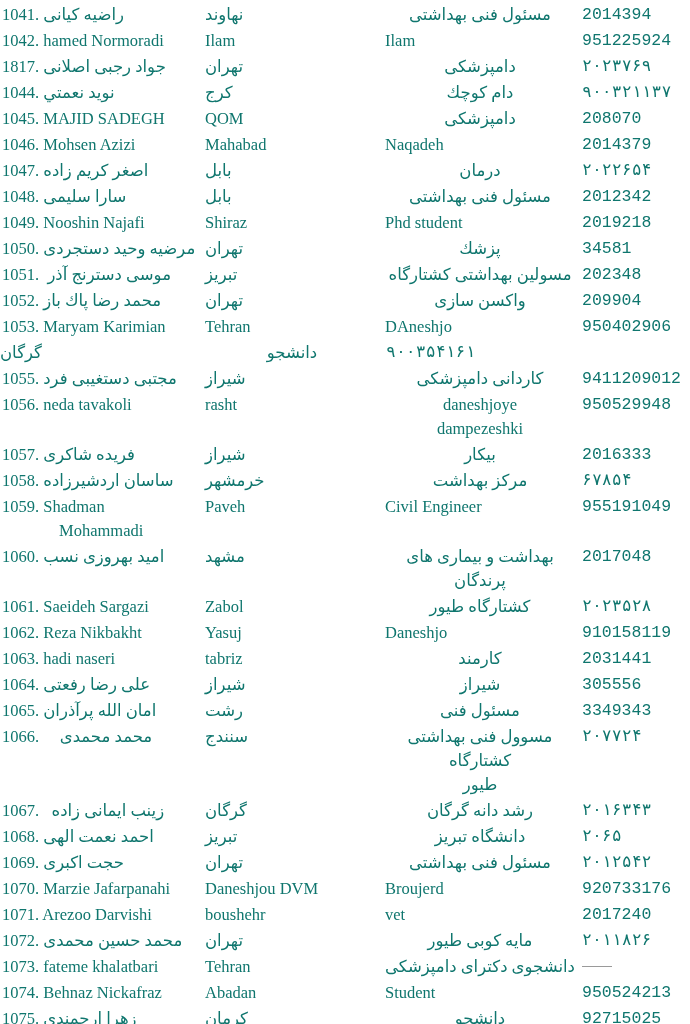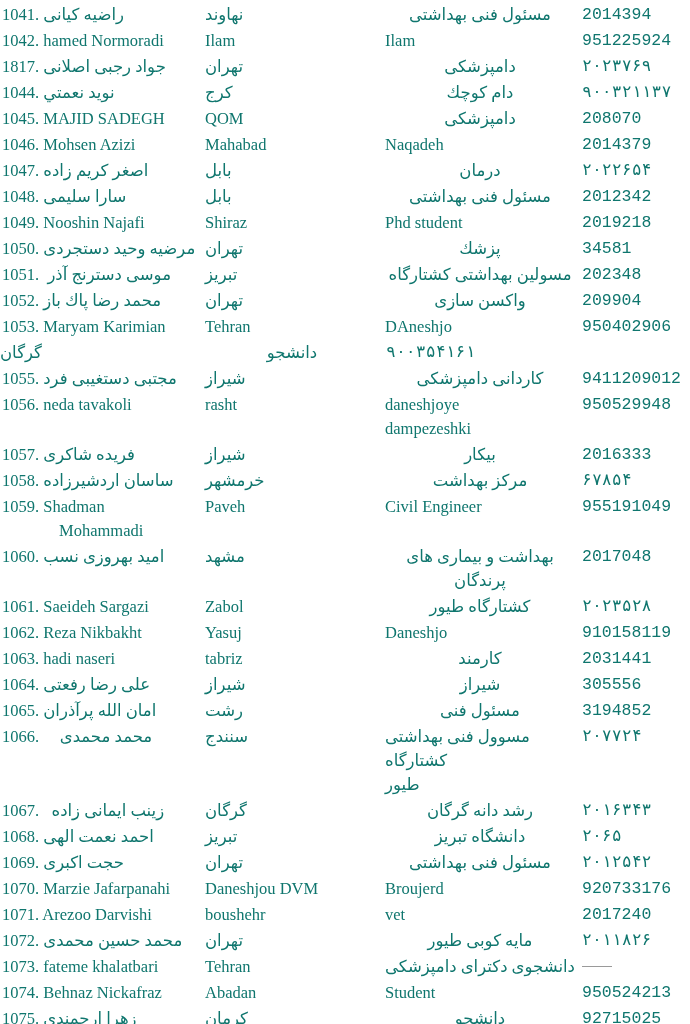--- a/index.html
+++ b/index.html
@@ -36,21 +36,21 @@
   }
   .cell.occ {
     box-sizing: border-box;
     padding-right: 6px;
     text-align: left;
   }
   .cell.occ.fa {
     text-align: center;
   }
   .cell.occ.pre {
-    text-align: left;
+    text-align: center;
     direction: ltr;
   }
   .cell.id {
     box-sizing: border-box;
     padding-left: 1px;
     font-family: Liberation Mono, monospace;
   }
   .id-dash {
     display: inline-block;
     width: 30px;
@@ -206,21 +206,21 @@
       <div class="row">
         <div class="cell name">1064. على رضا رفعتى</div>
         <div class="cell city">شيراز</div>
         <div class="cell occ fa">شيراز</div>
         <div class="cell id">305556</div>
       </div>
       <div class="row">
         <div class="cell name">1065. امان الله پرآذران</div>
         <div class="cell city">رشت</div>
         <div class="cell occ fa">مسئول فنى</div>
-        <div class="cell id">3194852</div>
+        <div class="cell id">3349343</div>
       </div>
       <div class="row">
         <div class="cell name">1066.     محمد محمدى</div>
         <div class="cell city">سنندج</div>
         <div class="cell occ pre">مسوول فنى بهداشتى كشتارگاه
 طيور</div>
         <div class="cell id">۲۰۷۷۲۴</div>
       </div>
       <div class="row">
         <div class="cell name">1067.   زينب ايمانى زاده</div>

